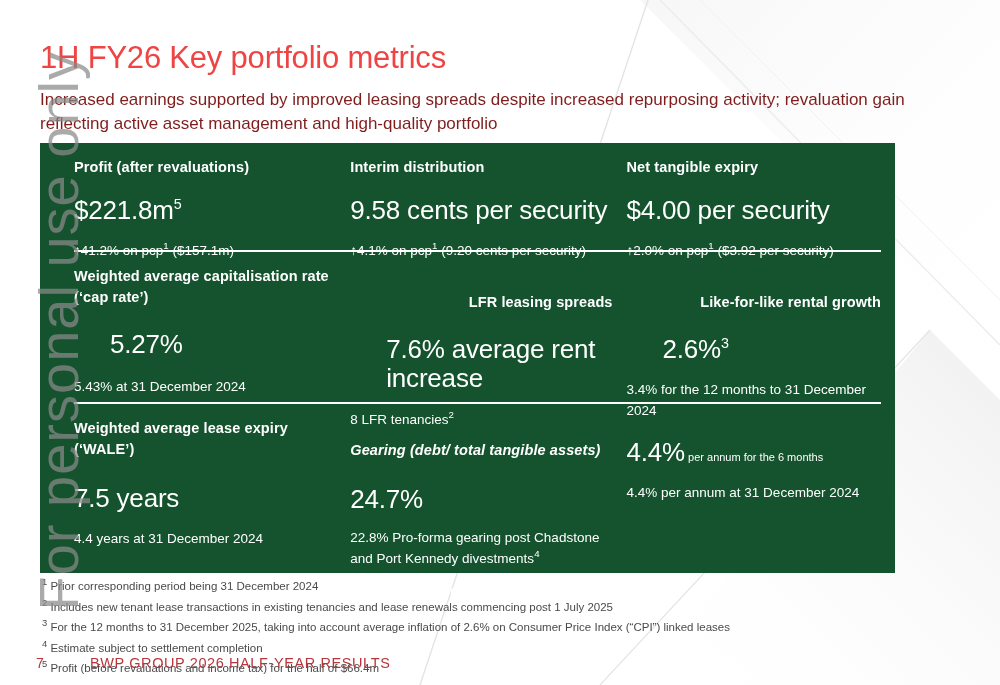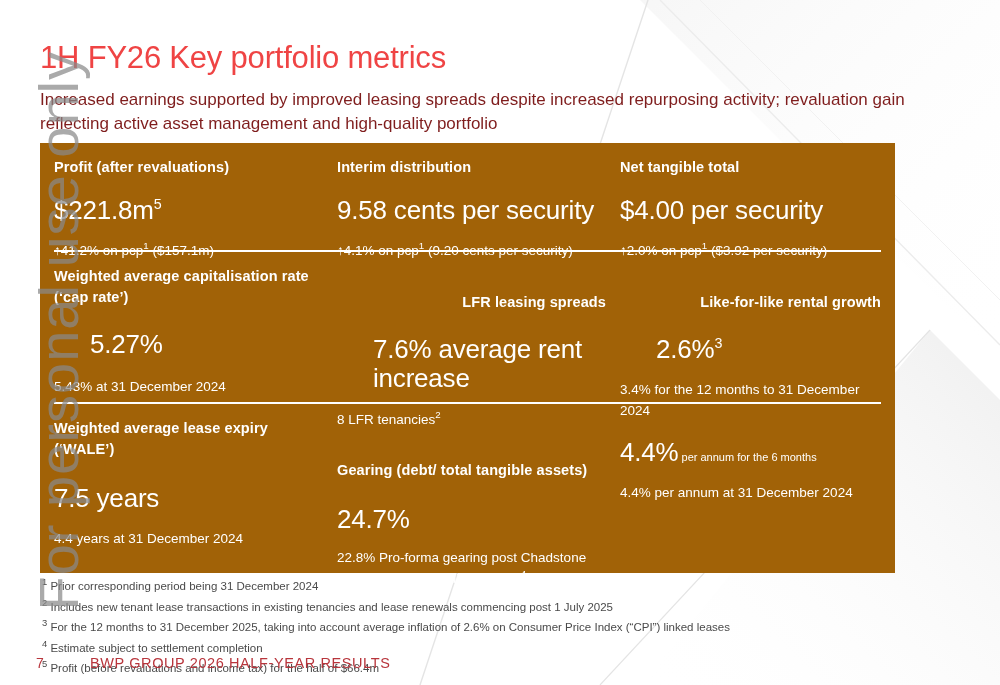--- a/index.html
+++ b/index.html
@@ -64,22 +64,23 @@
     z-index: 5;
   }
 
   
   .metrics-panel {
     position: absolute;
     left: 40px;
     top: 143px;
     width: 855px;
     height: 430px;
-    background: #a16207;
+    background: #14532d;
     z-index: 20;
+    padding-left: 20px;
   }
 
   .metric-row {
     position: relative;
     display: flex;
     padding: 10px 0 4px 0;
   }
   .metric-row.r1 { height: 107px; }
   .metric-row.r2 { height: 150px; }
   .metric-row.r3 { height: 173px; }
@@ -134,21 +135,21 @@
   .r1 .m-sub   { margin-top: 14px; }
 
   .r2 .m-label { margin-top: 4px; }
   .r2 .m-value { margin-top: 22px; margin-left: 36px; }
   .r2 .m-sub   { margin-top: 16px; }
   .r2 .c2 .m-label, .r2 .c3 .m-label { margin-top: 30px; text-align: right; }
 
   .r3 .m-label { margin-top: 4px; }
   .r3 .m-value { margin-top: 24px; }
   .r3 .m-sub   { margin-top: 14px; }
-  .r3 .c2 .m-label, .r3 .c3 .m-label { margin-top: 46px; }
+  .r3 .c2 .m-label, .r3 .c3 .m-label { margin-top: 26px; font-style: italic; }
 
   
   .footnotes {
     position: absolute;
     left: 42px;
     top: 575px;
     width: 760px;
     z-index: 30;
   }
   .footnote {
@@ -213,21 +214,21 @@
       <div class="m-label">Profit (after revaluations)</div>
       <div class="m-value"><span>$221.8m</span><sup>5</sup></div>
       <div class="m-sub"><span>↑41.2% on pcp</span><sup>1</sup><span> ($157.1m)</span></div>
     </div>
     <div class="metric-col c2">
       <div class="m-label">Interim distribution</div>
       <div class="m-value"><span>9.58 cents per security</span><sup></sup></div>
       <div class="m-sub"><span>↑4.1% on pcp</span><sup>1</sup><span> (9.20 cents per security)</span></div>
     </div>
     <div class="metric-col c3">
-      <div class="m-label">Net tangible total</div>
+      <div class="m-label">Net tangible expiry</div>
       <div class="m-value"><span>$4.00 per security</span><sup></sup></div>
       <div class="m-sub"><span>↑2.0% on pcp</span><sup>1</sup><span> ($3.92 per security)</span></div>
     </div>
   </div>
 
   <div class="row-divider"></div>
 
   <div class="metric-row r2">
     <div class="metric-col c1">
       <div class="m-label">Weighted average capitalisation rate (‘cap rate’)</div>

